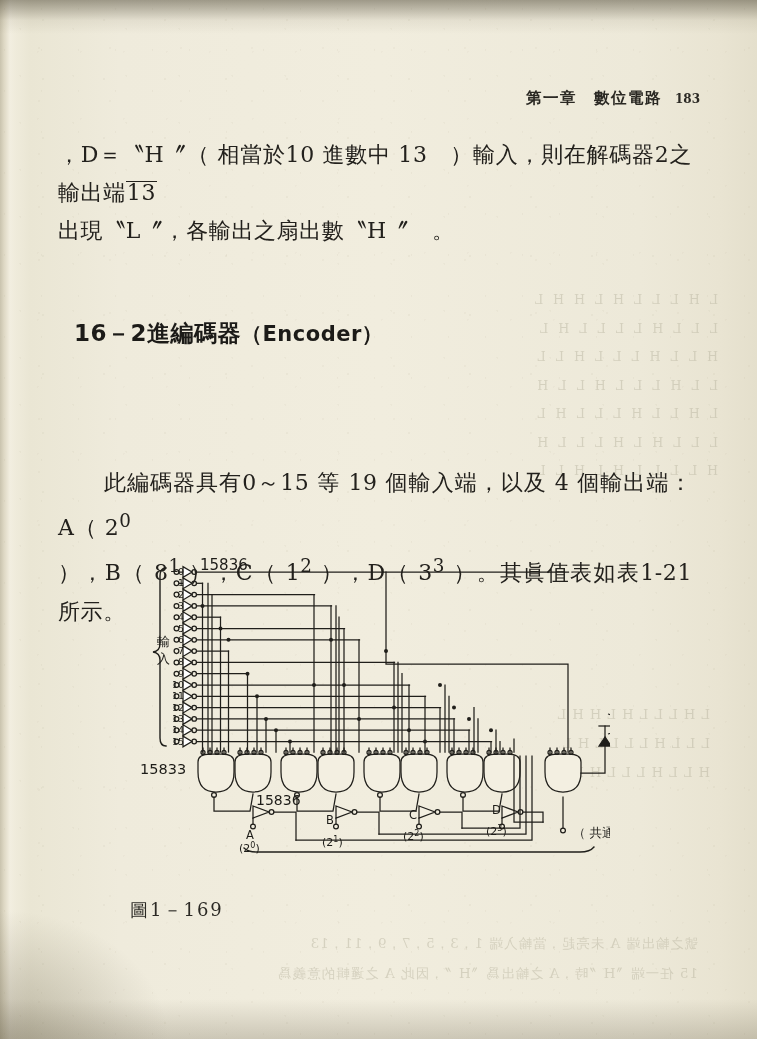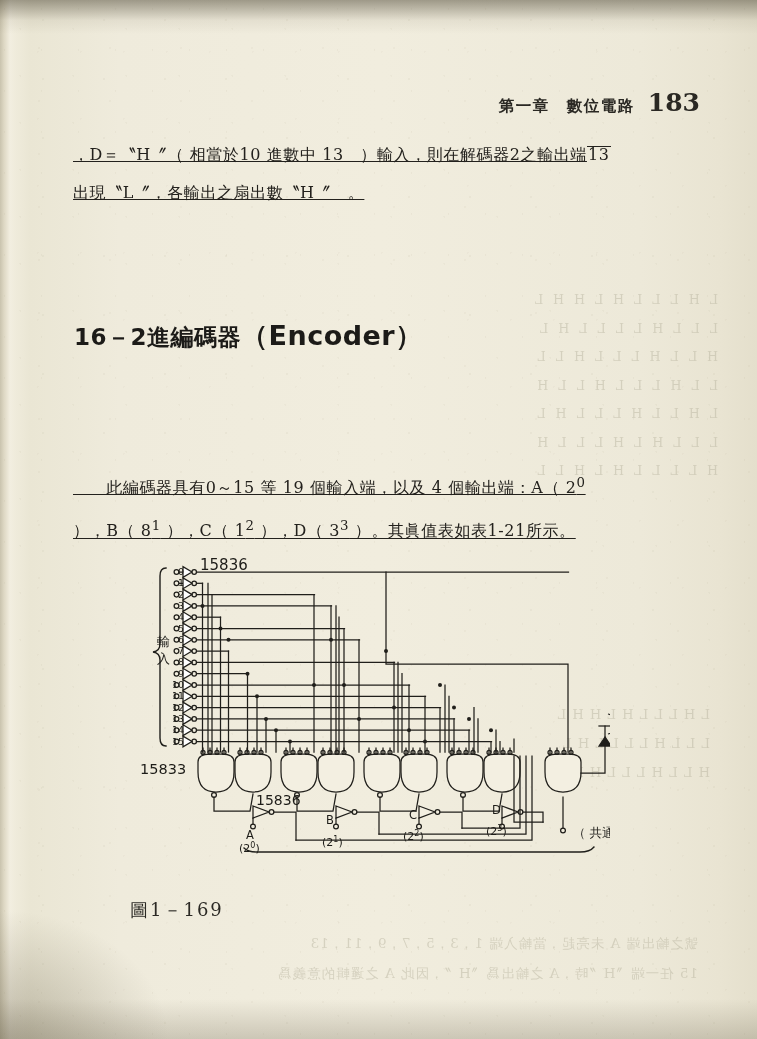--- a/index.html
+++ b/index.html
@@ -75,42 +75,41 @@
     transform:scaleX(-1);
     letter-spacing:1px;
   }
   #header{
     position:absolute;left:0;top:88px;width:700px;
     text-align:right;
     font-size:15.5px;letter-spacing:1.5px;
     font-weight:bold;
     color:#2a2823;
   }
-  #header .pg{font-size:25px;margin-left:13px;letter-spacing:0;}
+  #header .pg{font-size:12px;margin-left:13px;letter-spacing:0;}
 
   .para{
-    position:absolute;left:73px;width:634px;
-    font-size:16px;
+    position:absolute;left:58px;width:634px;
+    font-size:22px;
     line-height:38px;
     letter-spacing:.6px;
     color:#23211d;
     text-align:justify;
-    text-decoration:underline;
   }
   .ov{ border-top:1.6px solid #23211d; padding:0 1px; display:inline-block; line-height:1.02; }
 
   #sect{
     position:absolute;left:74px;top:318px;
     font-family:"DejaVu Sans","Liberation Sans",sans-serif;
     font-weight:bold;
     font-size:23px;
     letter-spacing:.5px;
     color:#1c1b18;
   }
-  #sect .en{font-size:27px;}
+  #sect .en{font-size:21px;}
 
   #caption{
     position:absolute;left:130px;top:898px;
     font-size:18px;letter-spacing:2px;color:#2b2924;
   }
 
   
   #fig{position:absolute;left:140px;top:556px;width:470px;height:330px;}
   #fig svg{display:block;}
   .fl{font-family:"DejaVu Sans","Liberation Sans",sans-serif;fill:#1d1c18;}

